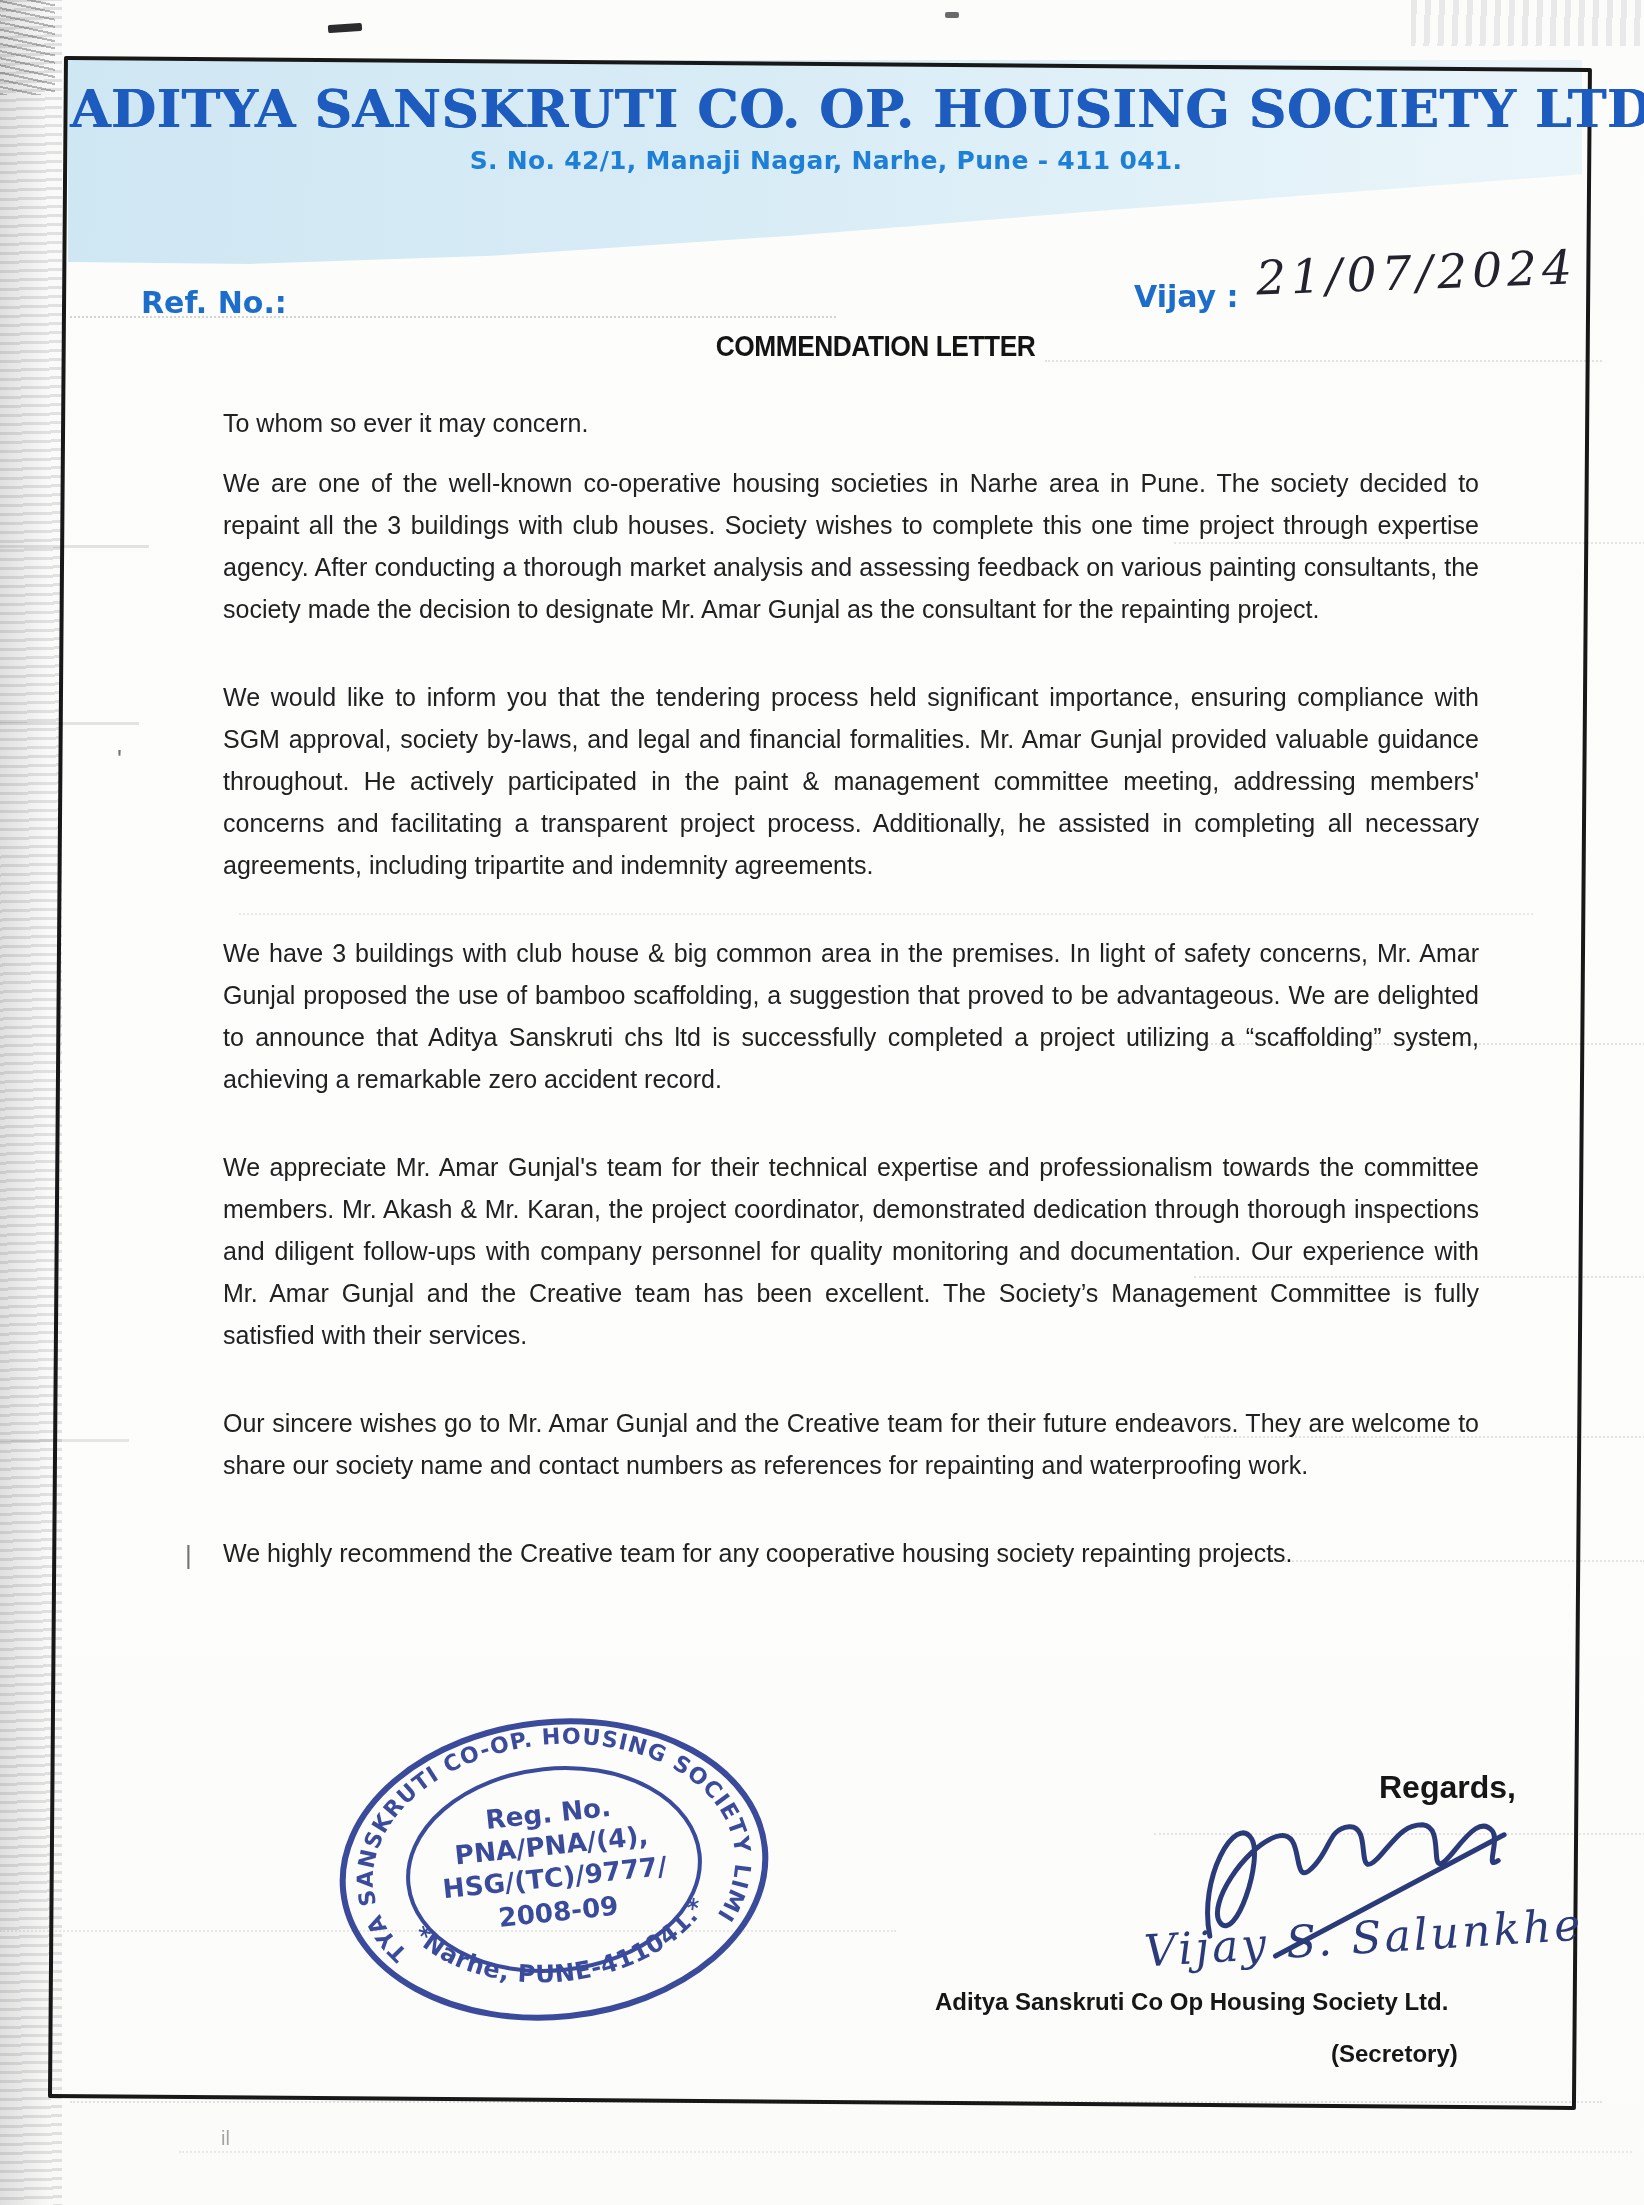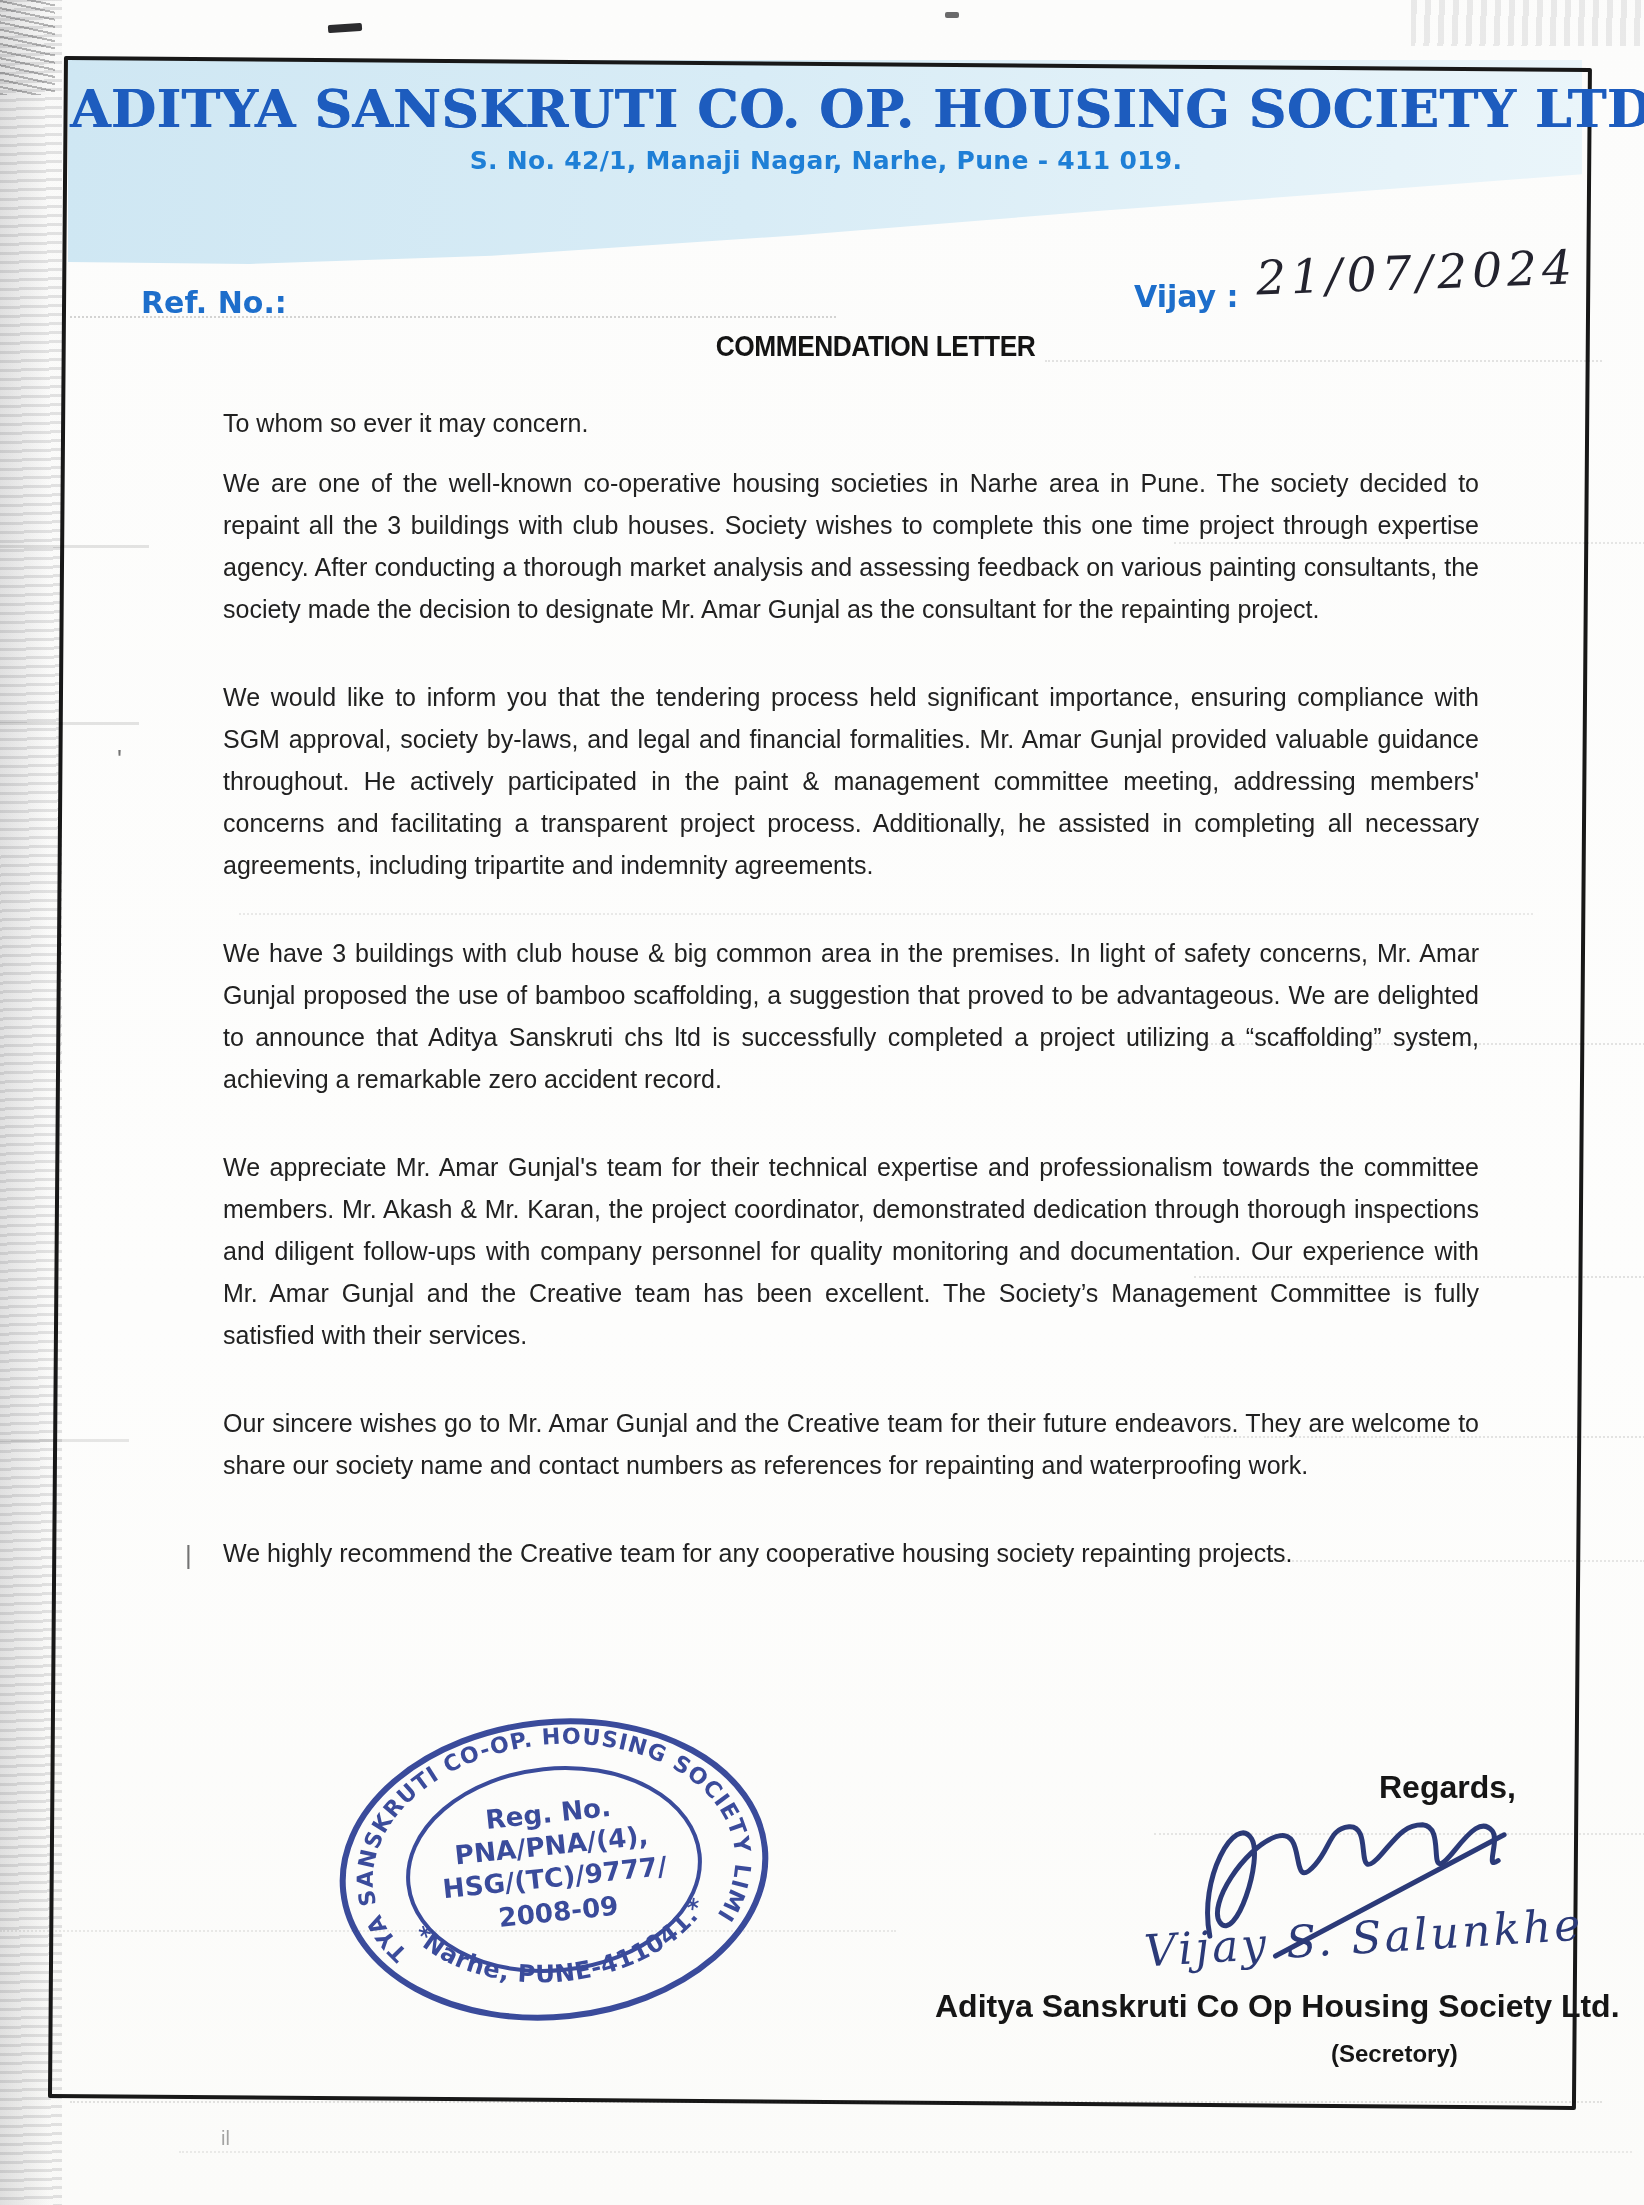--- a/index.html
+++ b/index.html
@@ -95,21 +95,21 @@
     position:absolute;left:1379px;top:1769px;font-size:32px;font-weight:bold;color:#161616;
   }
   .sig-svg{position:absolute;left:1184px;top:1787px;width:343px;height:179px;}
   .sig-name{
     position:absolute;left:1144px;top:1912px;
     font-family:"DejaVu Serif",serif;font-style:italic;
     font-size:44px;color:#2b3a78;letter-spacing:3px;
     transform:rotate(-3.5deg);white-space:nowrap;
   }
   .org-line{
-    position:absolute;left:935px;top:1988px;font-size:32px;font-weight:bold;
+    position:absolute;left:935px;top:1988px;font-size:24px;font-weight:bold;
     color:#161616;white-space:nowrap;
   }
   .designation{
     position:absolute;left:1331px;top:2040px;font-size:24px;font-weight:bold;color:#161616;
   }
   .streak{position:absolute;pointer-events:none;}
   .tick{position:absolute;color:#3a3a3a;font-size:26px;opacity:.7;}
 </style>
 </head>
 <body>
@@ -120,21 +120,21 @@
   <div class="corner-smudge"></div>
   <div class="top-right-smudge"></div>
   <div class="top-mark" style="left:328px;top:24px;width:34px;height:8px;transform:rotate(-4deg);"></div>
   <div class="top-mark" style="left:945px;top:12px;width:14px;height:6px;opacity:.7;"></div>
 
   <div class="wash"></div>
   <div class="frame"></div>
 
   <div class="letterhead">
     <div class="soc-name">ADITYA SANSKRUTI CO. OP. HOUSING SOCIETY LTD.</div>
-    <div class="addr-line">S. No. 42/1, Manaji Nagar, Narhe, Pune - 411 019.</div>
+    <div class="addr-line">S. No. 42/1, Manaji Nagar, Narhe, Pune - 411 041.</div>
   </div>
 
   <div class="ref-label">Ref. No.:</div>
   <div class="date-label">Vijay :</div>
   <div class="date-value">21/07/2024</div>
 
   <div class="doc-title">COMMENDATION LETTER</div>
 
   <div class="body-col">
     <p class="sal">To whom so ever it may concern.</p>

